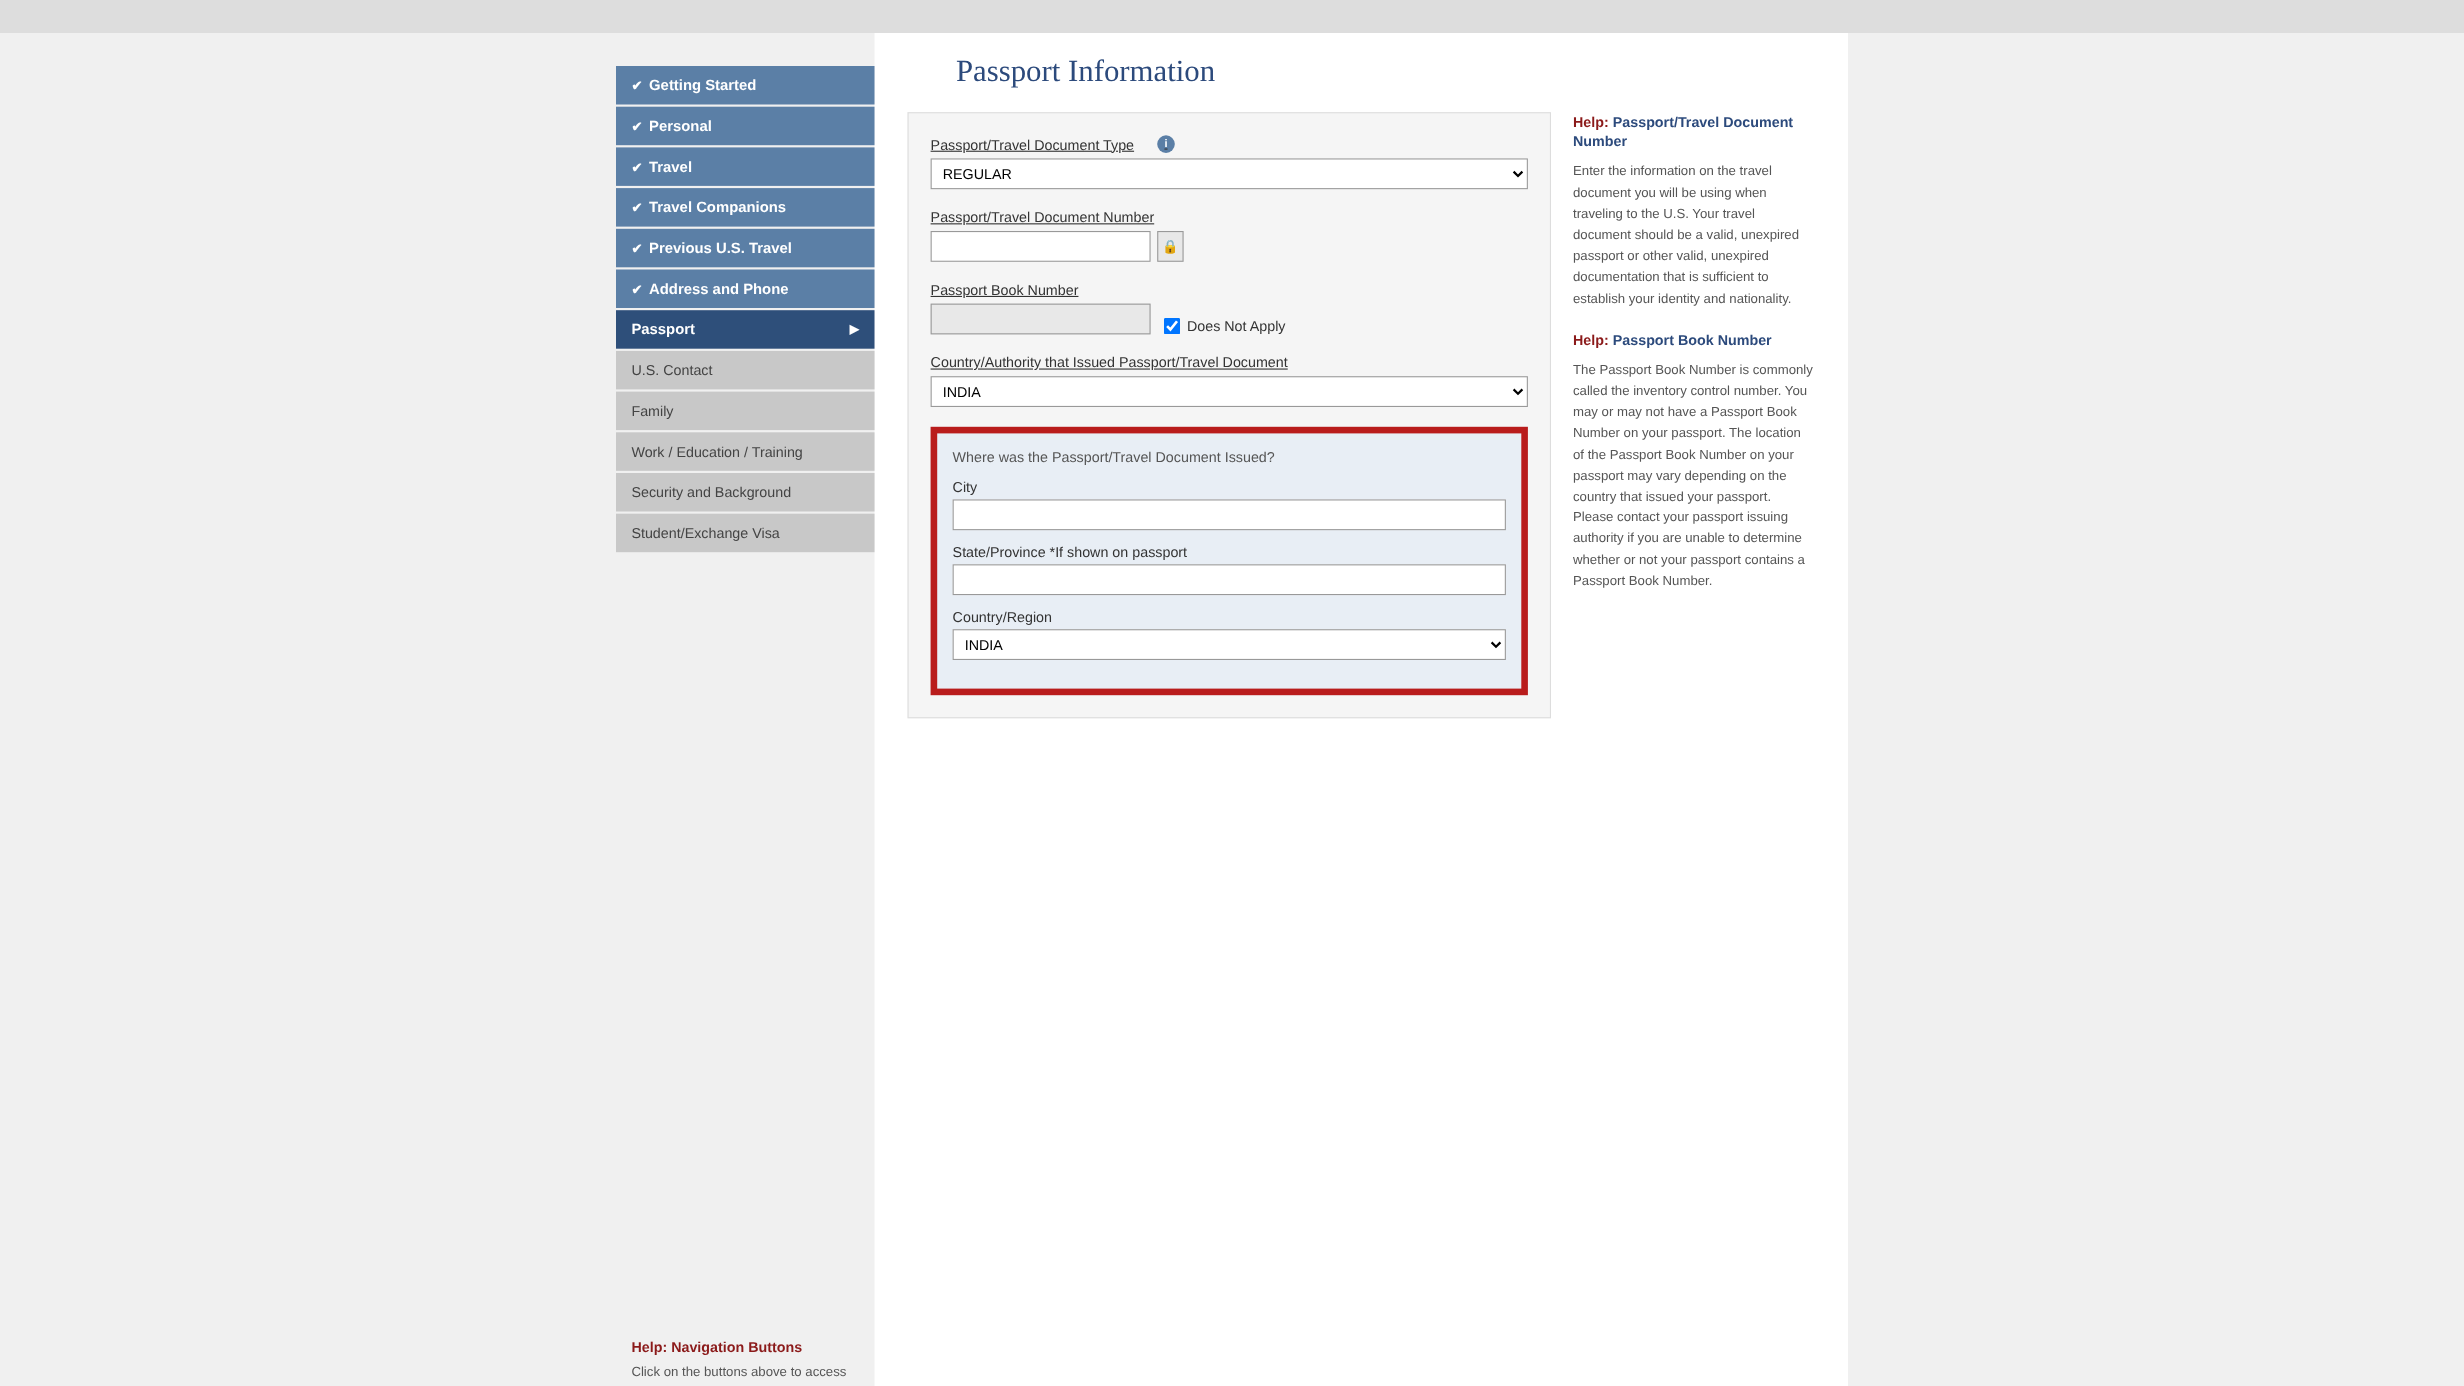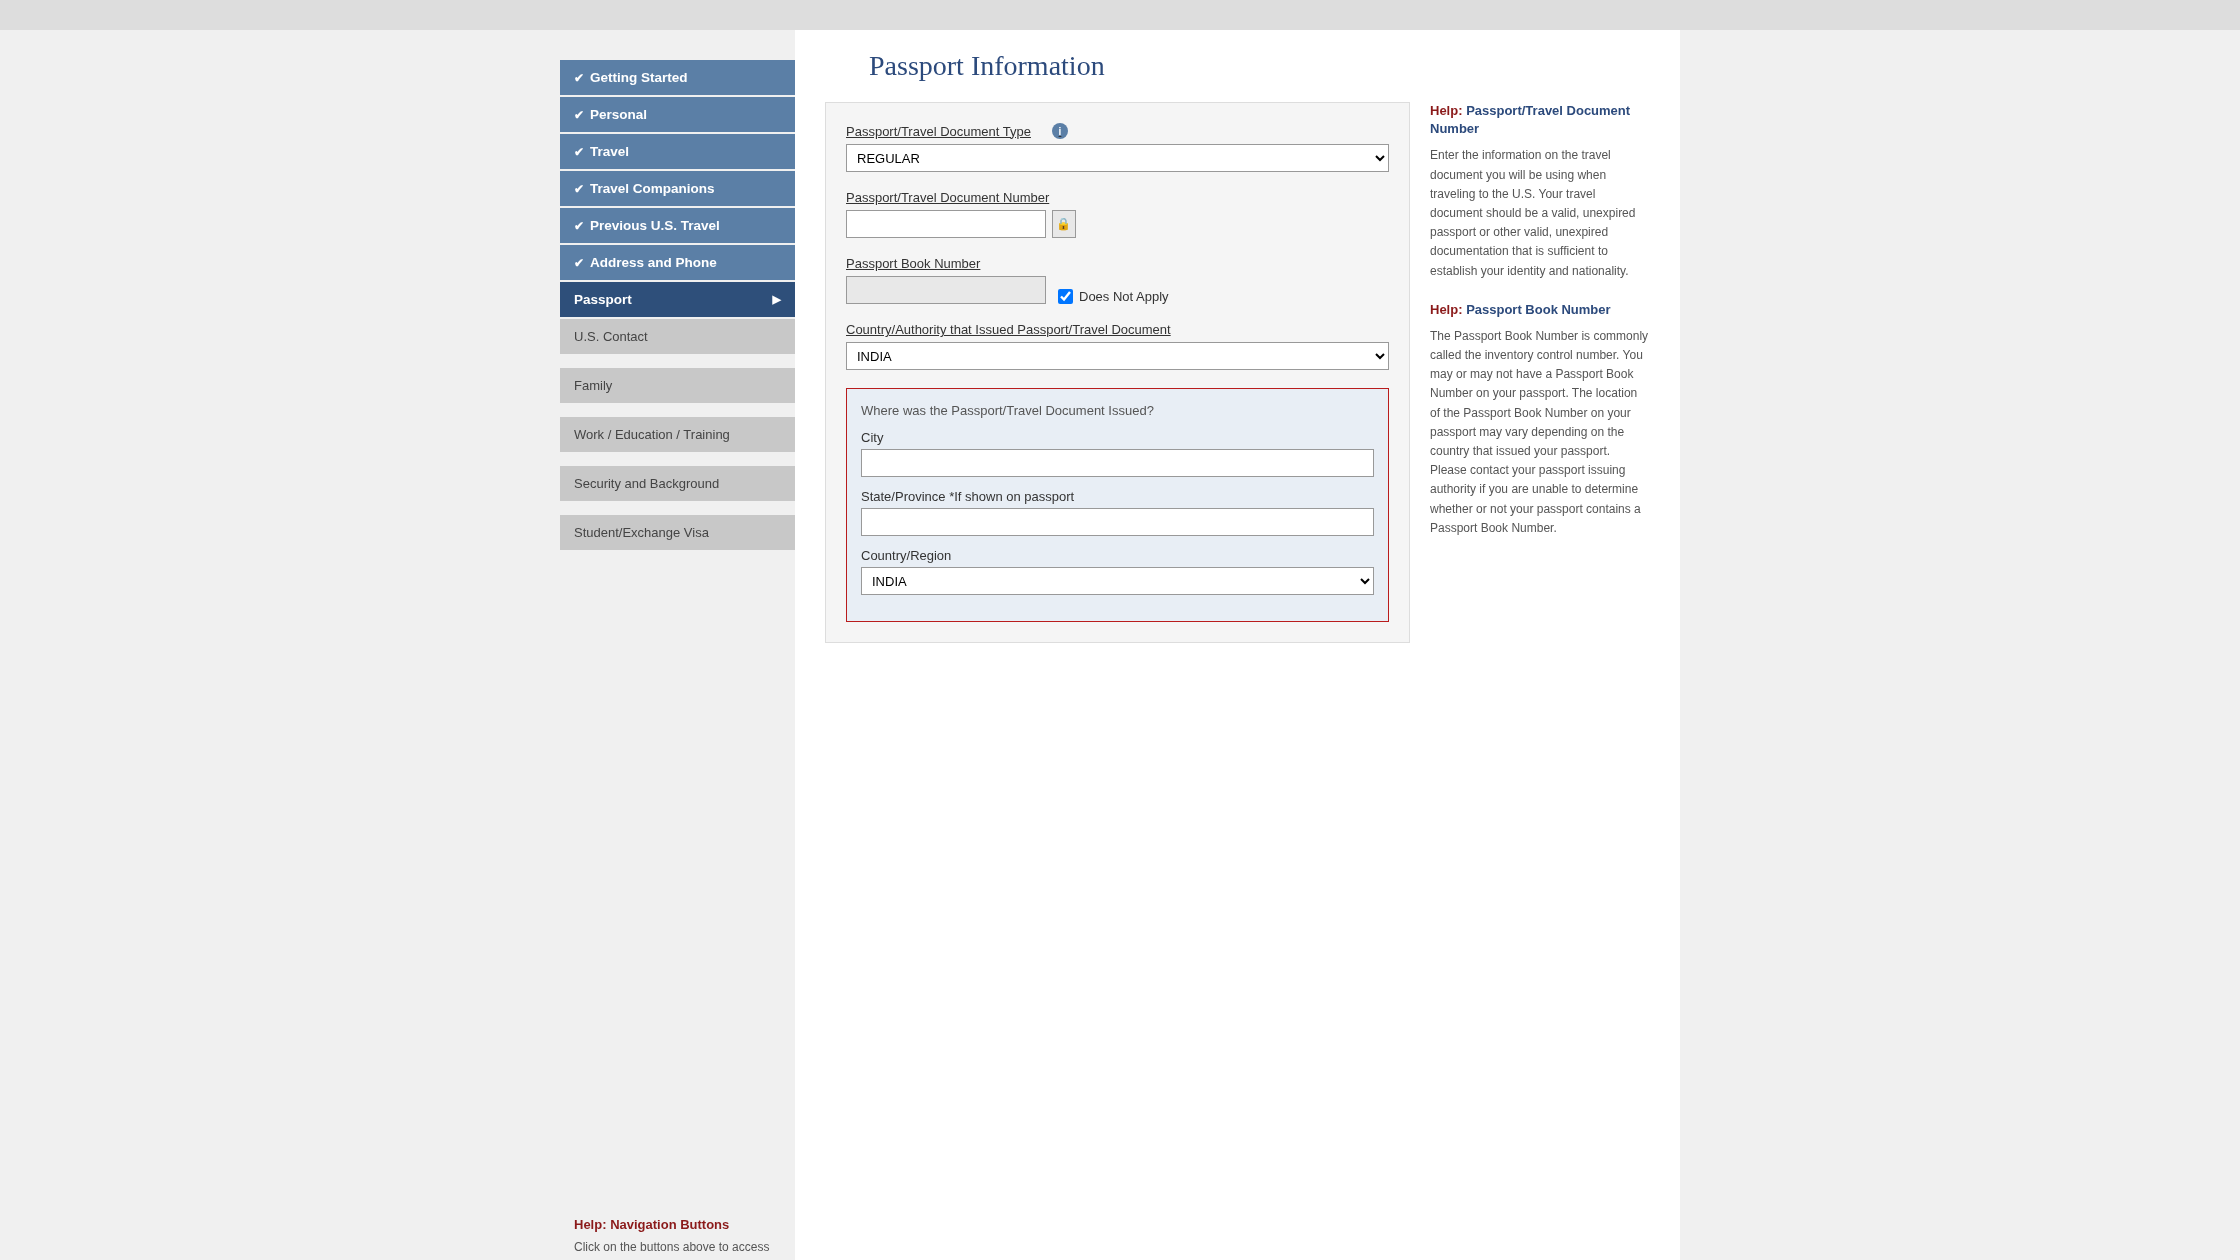--- a/index.html
+++ b/index.html
@@ -66,21 +66,21 @@
     }
     .nav-item-inactive {
       background: #c8c8c8;
       color: #444;
       display: flex;
       align-items: flex-start;
       padding: 10px 14px;
       font-size: 13px;
       font-weight: normal;
       cursor: pointer;
-      margin-bottom: 14px;
+      margin-bottom: 2px;
       width: 100%;
       text-align: left;
       border: none;
     }
 
     .sidebar-help {
       padding: 16px 14px;
       margin-top: 20px;
     }
     .sidebar-help .help-title {
@@ -208,21 +208,21 @@
       color: #333;
     }
     .checkbox-label input[type="checkbox"] {
       width: 15px;
       height: 15px;
     }
 
     
     .issued-section {
       background: #e8eef5;
-      border: 1px solid #b91c1c;
+      border: 6px solid #b91c1c;
       padding: 14px;
       margin-top: 12px;
     }
     .issued-title {
       font-size: 13px;
       color: #555;
       margin-bottom: 12px;
     }
     .issued-field {
       margin-bottom: 12px;

